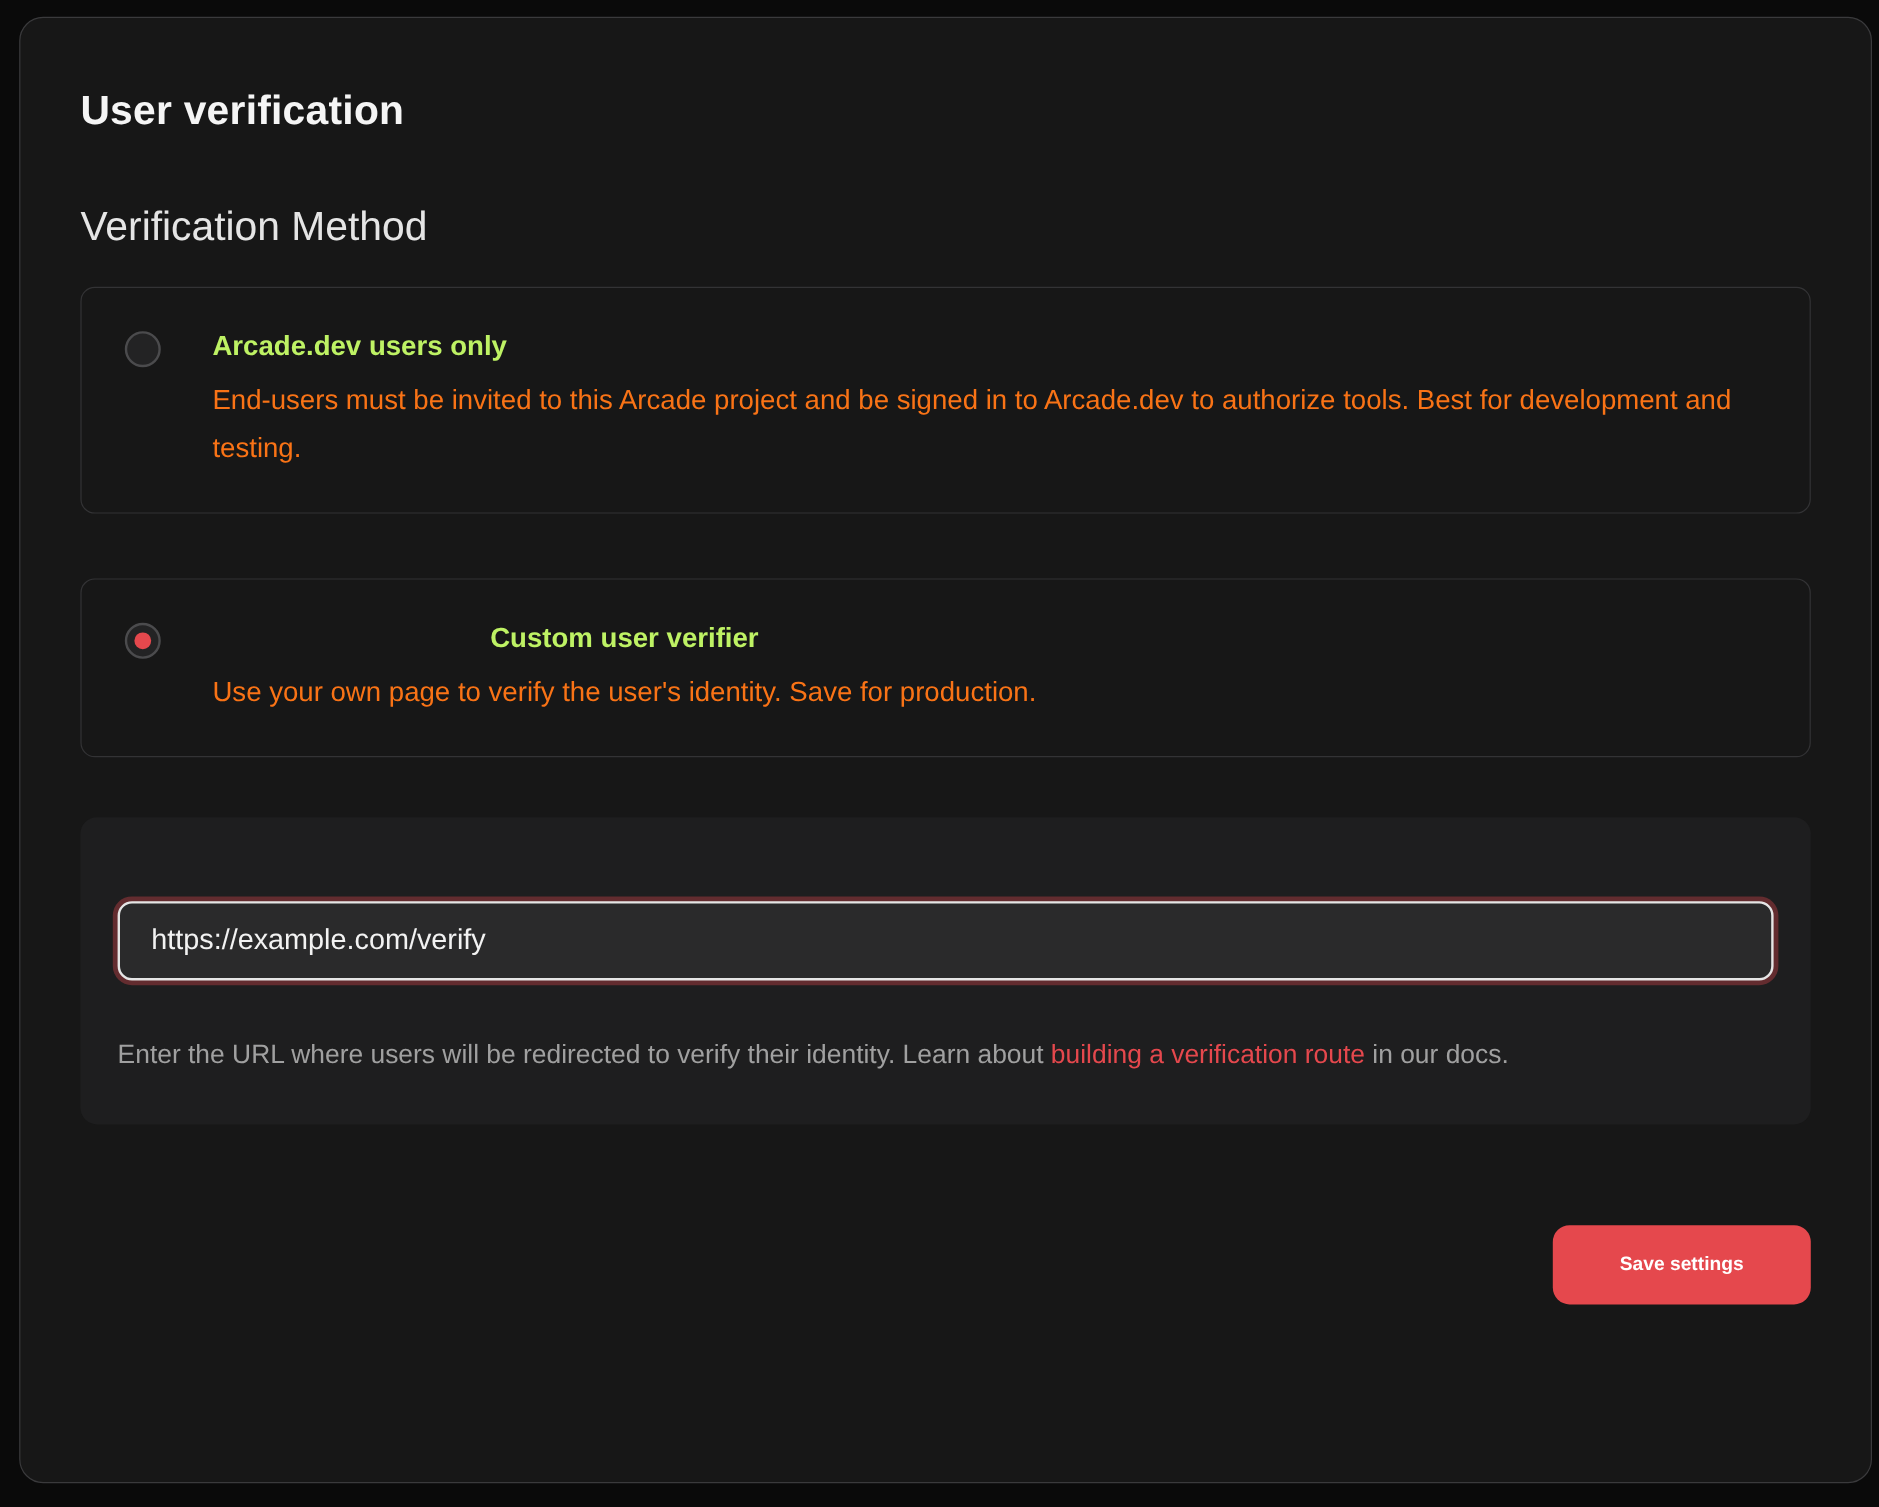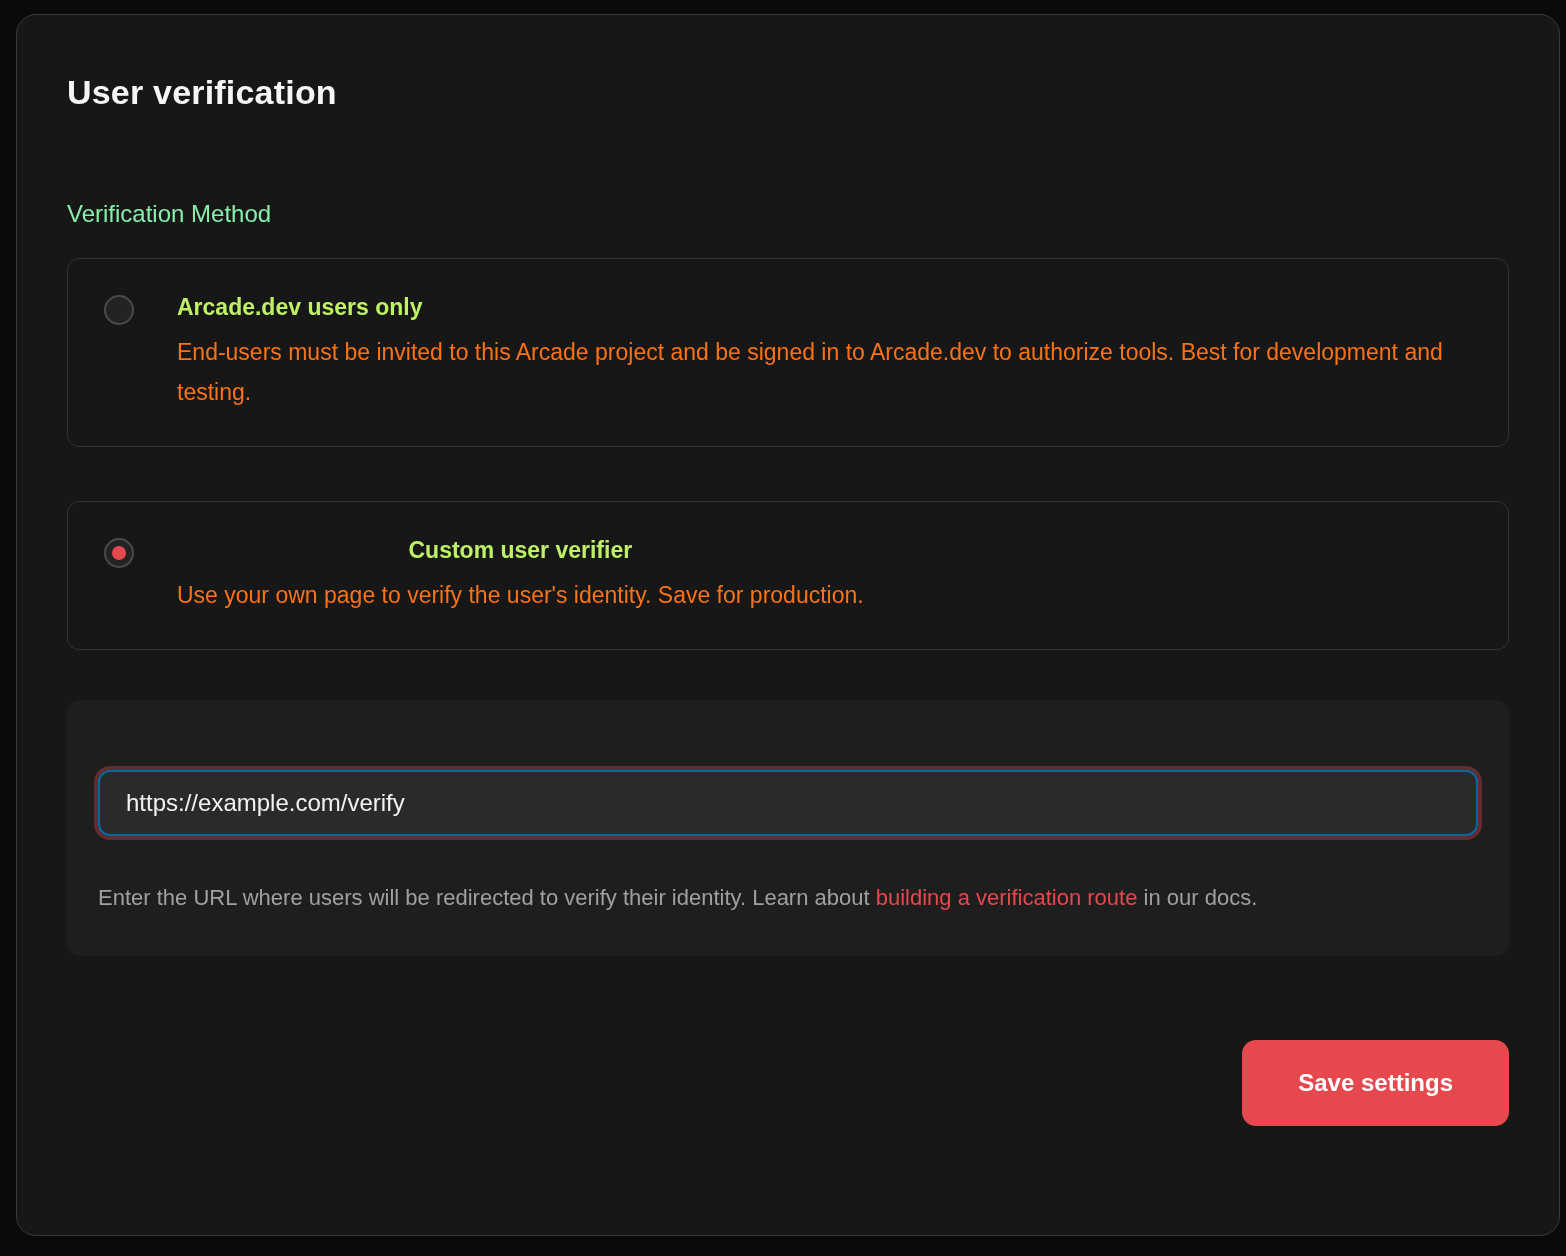--- a/index.html
+++ b/index.html
@@ -40,24 +40,24 @@
     font-size: 23px;
     color: #a6a6a6;
     line-height: 30px;
   }
   .red-link {
     color: #e5484d;
     cursor: pointer;
     text-decoration: none;
   }
   .section-heading {
-    margin-top: 88px;
-    font-size: 24px;
+    margin-top: 58px;
+    font-size: 34px;
     font-weight: 500;
-    color: #86efac;
+    color: #e5e5e5;
   }
   .option-card {
     margin-top: 30px;
     border: 1px solid #333335;
     border-radius: 12px;
     padding: 34px 36px;
     display: flex;
     align-items: flex-start;
     cursor: pointer;
     background: transparent;
@@ -115,21 +115,21 @@
     margin-left: 10px;
     font-weight: 600;
   }
   .url-input {
     display: block;
     margin-top: 36px;
     width: 100%;
     box-sizing: border-box;
     height: 66px;
     background: #2a2a2b;
-    border: 2px solid #0369a1;
+    border: 2px solid #e5e5e5;
     box-shadow: 0 0 0 4px rgba(229, 72, 77, 0.35);
     border-radius: 12px;
     color: #f2f2f2;
     font-size: 24px;
     padding: 0 26px;
     outline: none;
     font-family: "Liberation Sans", sans-serif;
   }
   .help-text {
     margin-top: 42px;
@@ -141,23 +141,23 @@
   .actions {
     margin-top: 84px;
     display: flex;
     justify-content: flex-end;
   }
   .save-button {
     background: #e5484d;
     color: #ffffff;
     border: none;
     border-radius: 14px;
-    height: 86px;
+    height: 66px;
     padding: 0 56px;
-    font-size: 24px;
+    font-size: 16px;
     font-weight: 600;
     font-family: "Liberation Sans", sans-serif;
     cursor: pointer;
   }
 </style>
 </head>
 <body>
 
 <div class="page">
   <div class="card">

